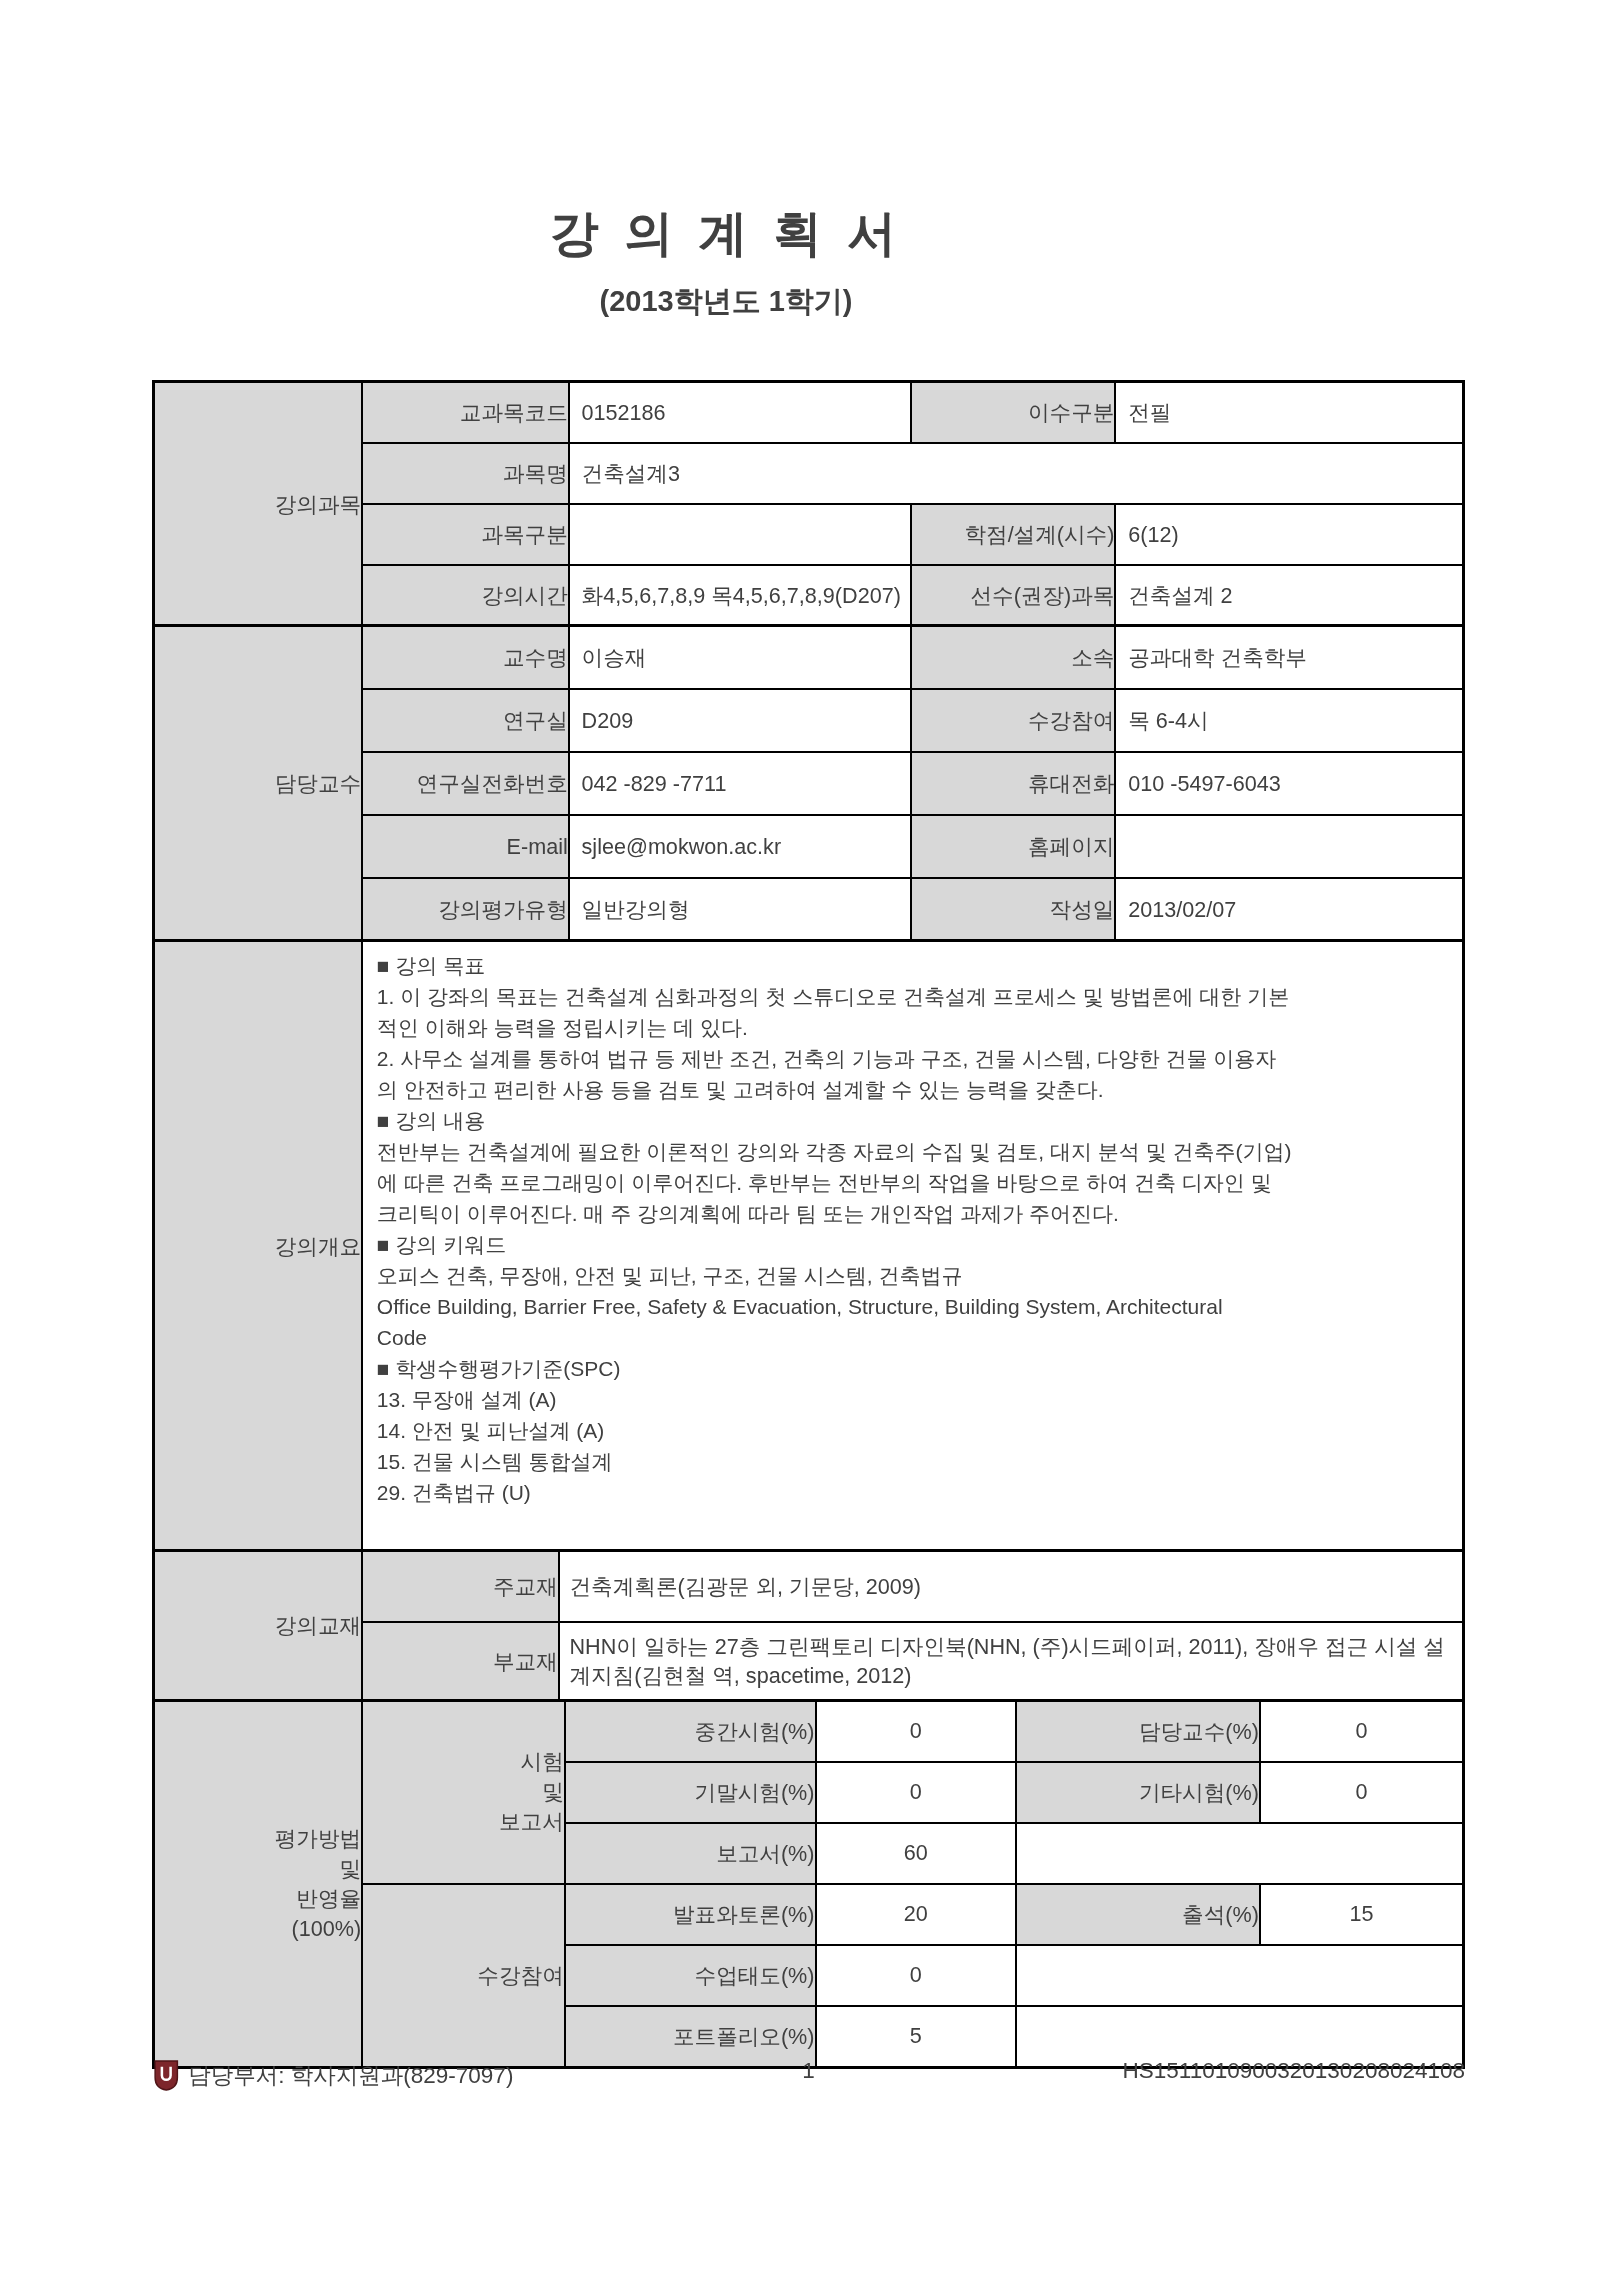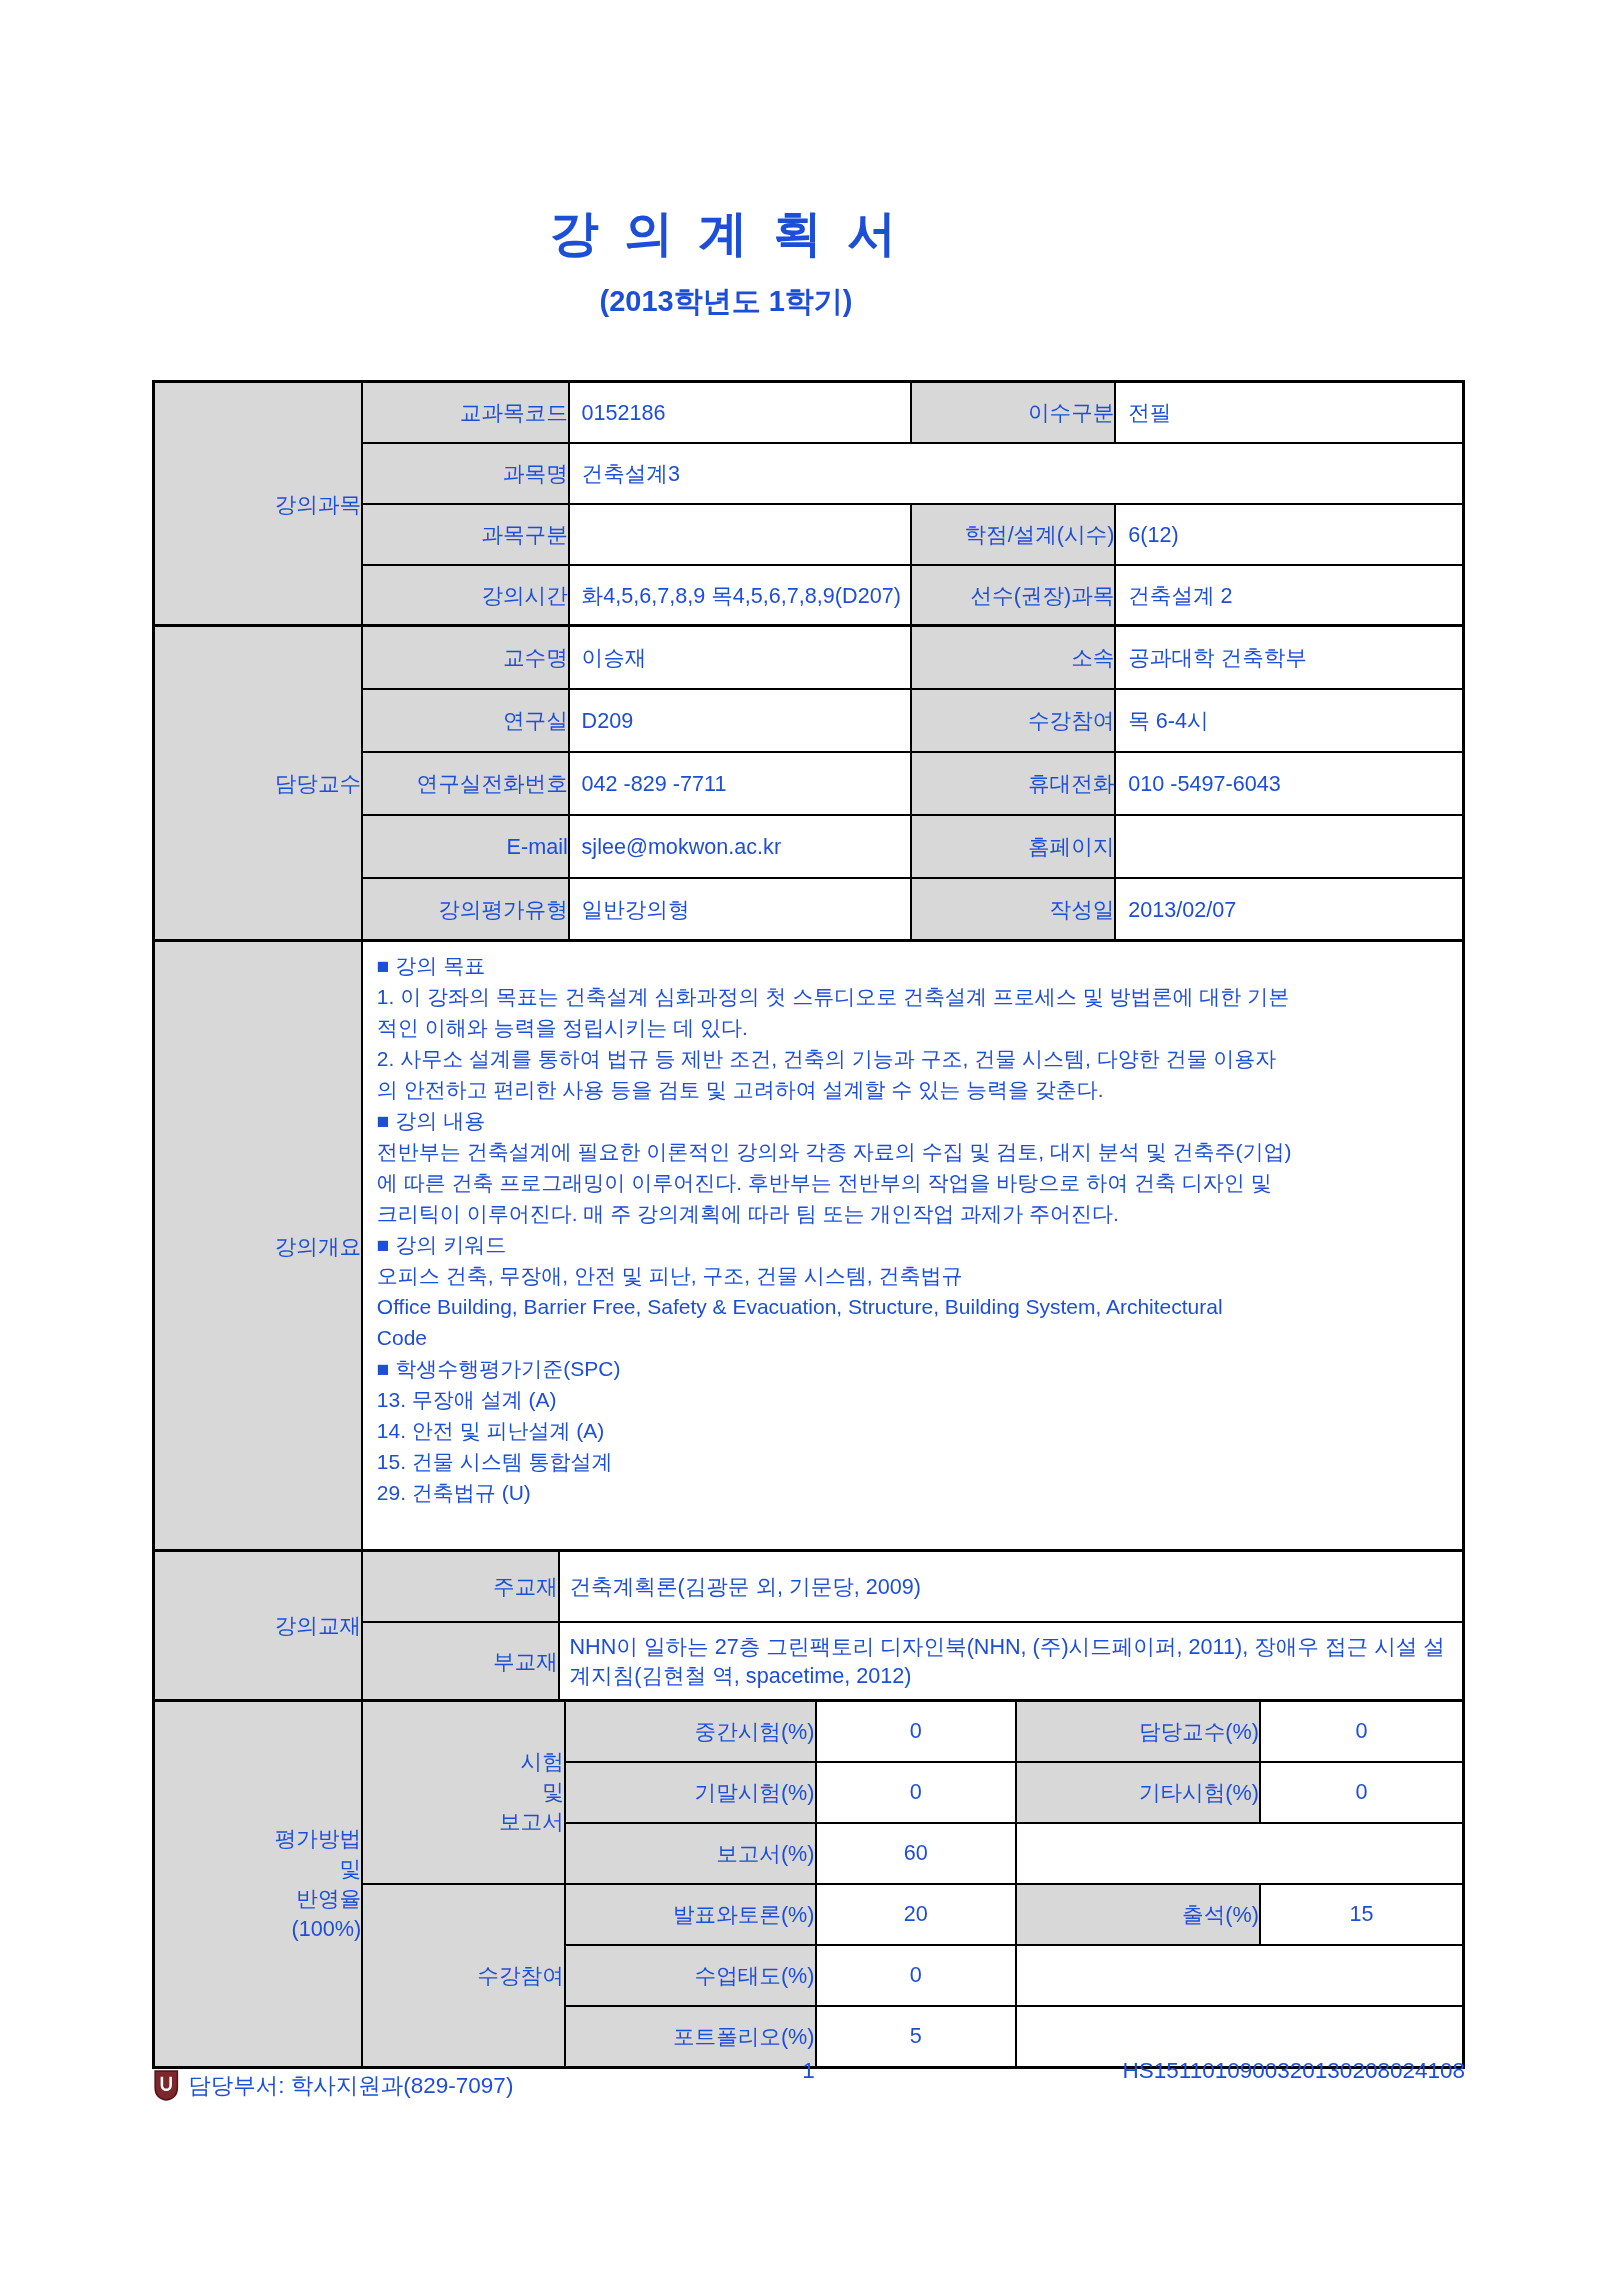--- a/index.html
+++ b/index.html
@@ -1,21 +1,21 @@
 <!DOCTYPE html>
 <html><head>
 <meta charset="utf-8">
 <style>
   html,body{margin:0;padding:0;background:#ffffff;}
   .page{
     position:relative;
     width:1452px;height:2293px;
     background:#ffffff;
     font-family:"Liberation Sans","DejaVu Sans",sans-serif;
-    color:#1d4ed8;
+    color:#404040;
   }
   .title{
     position:absolute;top:201px;left:0;right:0;
     text-align:center;
     font-size:49px;font-weight:bold;
     letter-spacing:5.9px;
   }
   .subtitle{
     position:absolute;top:282px;left:0;right:0;
     text-align:center;
@@ -74,21 +74,21 @@
   td.book-cell{
     vertical-align:middle;
     background:#fff;
     padding:3.9px 9.8px;
     line-height:29px;
   }
   .footer{
     position:absolute;left:152px;top:2050px;width:1313px;height:43px;
   }
   .footer-left{
-    position:absolute;left:2px;top:14px;height:43px;
+    position:absolute;left:2px;top:4px;height:43px;
     display:flex;align-items:center;gap:9.8px;
     font-size:22.5px;
   }
   .footer-page{
     position:absolute;left:50%;top:7.8px;transform:translateX(-50%);
     font-size:22.5px;
   }
   .footer-code{
     position:absolute;right:0;top:7.8px;
     font-size:22.5px;

